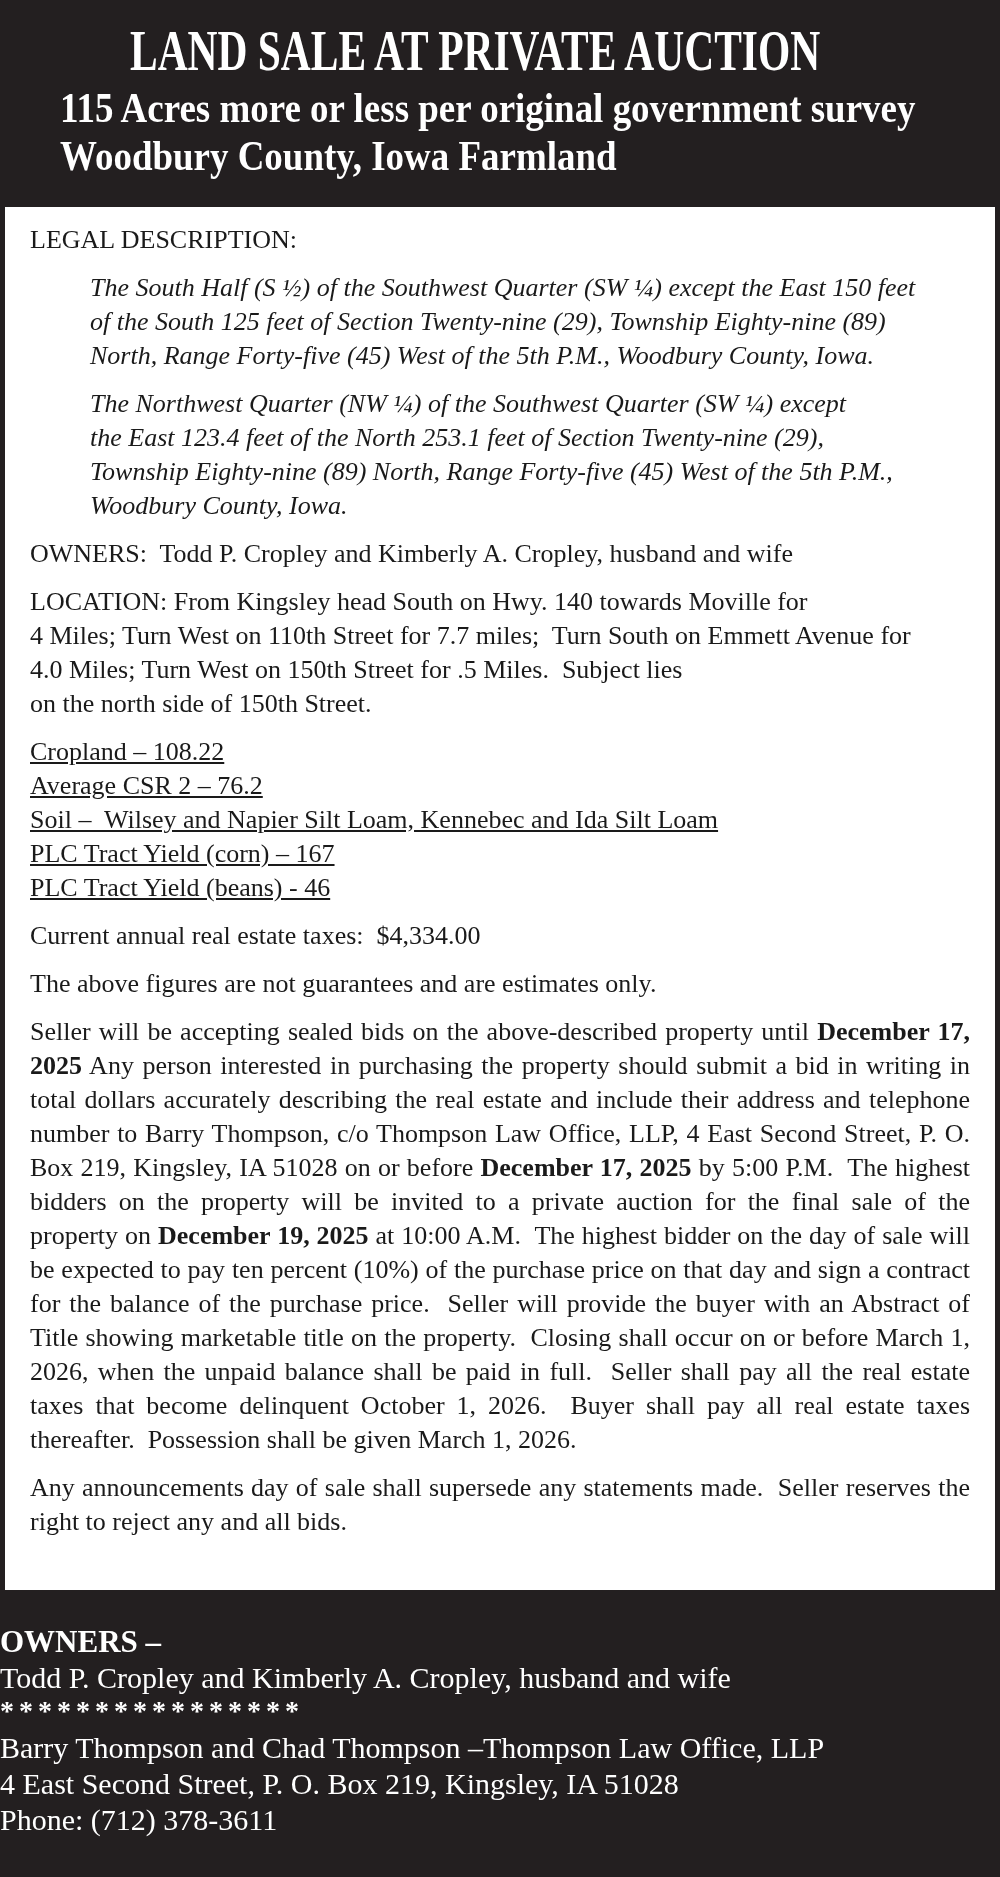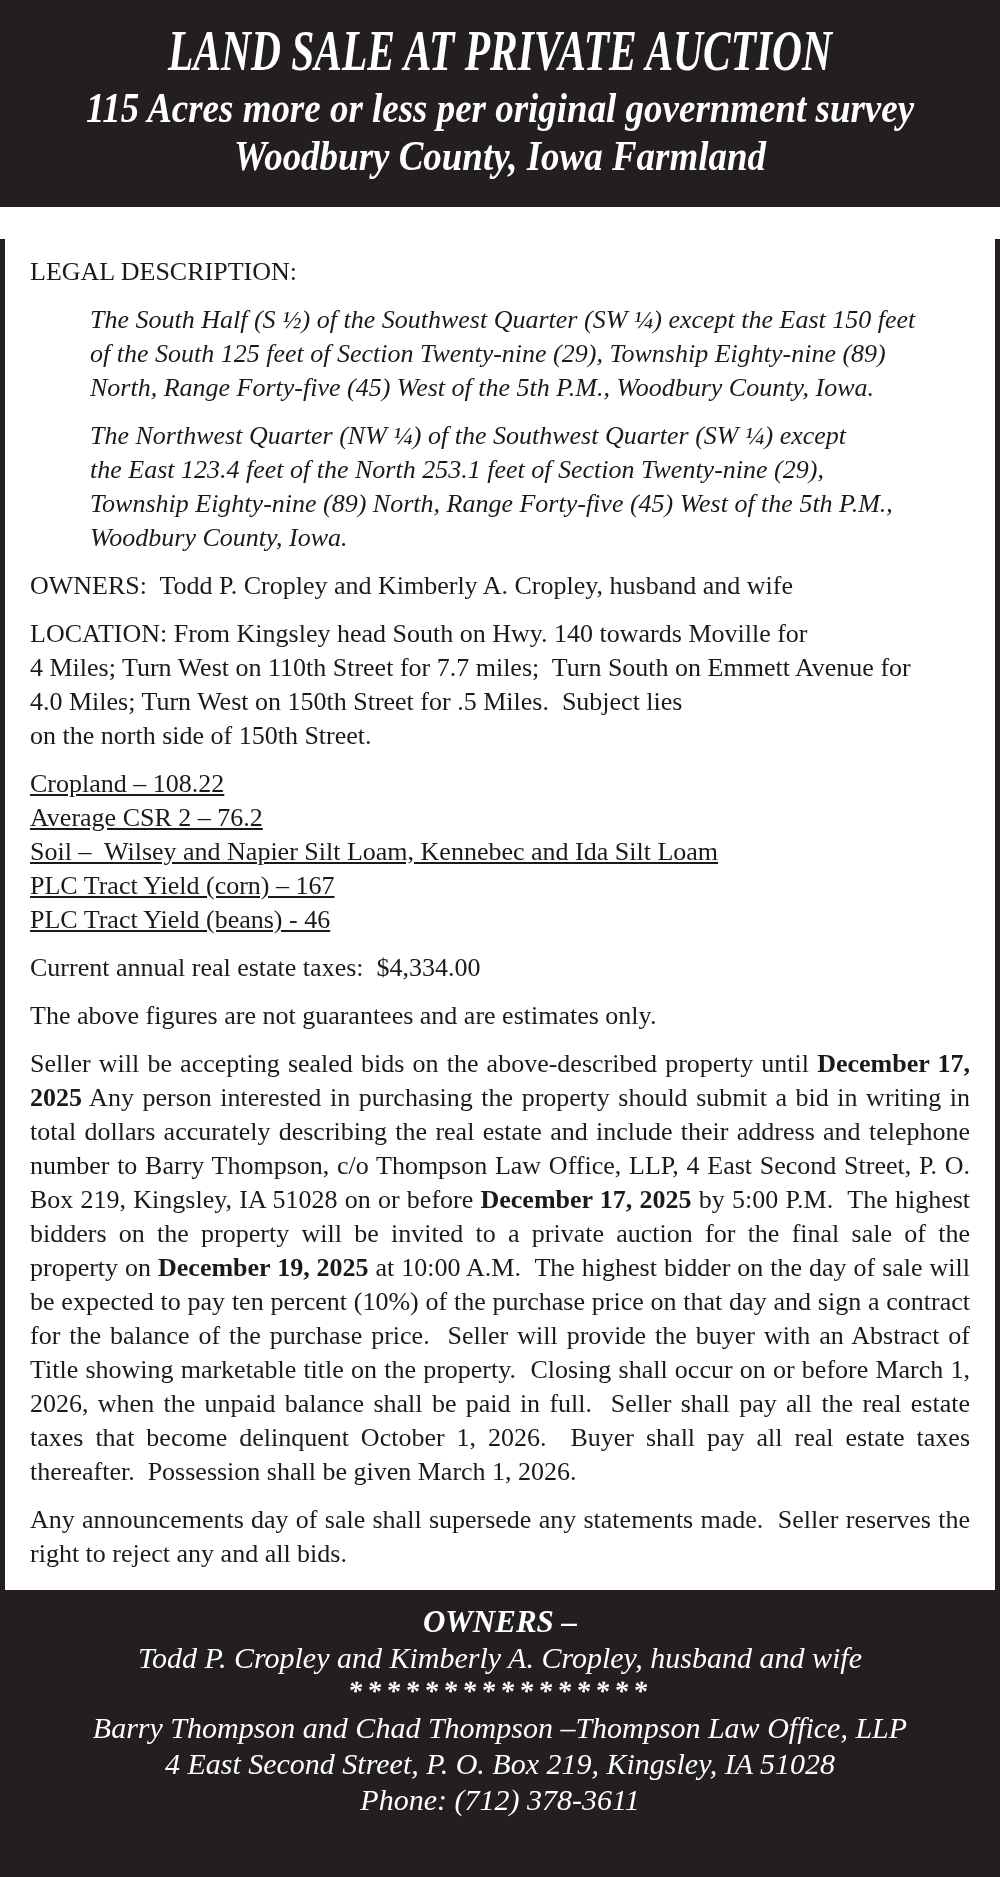--- a/index.html
+++ b/index.html
@@ -14,56 +14,54 @@
     display:flex;flex-direction:column;
     background:var(--paper);
     font-family:"Liberation Serif","DejaVu Serif",serif;
     color:var(--ink);
     overflow:hidden;
   }
   
   .band{
     background:var(--band);
     color:#fff;
-    text-align:center;
+    text-align:left;
     flex:0 0 auto;
-    font-style:italic;
   }
   .header{height:207px;padding-top:18px;}
   .doc-title{
     font-weight:bold;font-size:56px;line-height:66px;
     white-space:nowrap;
     transform:scaleX(0.74);transform-origin:50% 50%;
   }
   .doc-subtitle{
     font-weight:bold;font-size:42px;line-height:48px;
     white-space:nowrap;
     transform:scaleX(0.88);transform-origin:50% 50%;
   }
   
   .body{
     flex:1 1 auto;
     border-left:5px solid var(--band);
     border-right:5px solid var(--band);
     padding:16px 25px 0 25px;
     font-size:26px;line-height:34px;
     overflow:hidden;
-    margin-top:32px;
   }
   .body p{
     margin:0 0 14px 0;
     white-space:pre-wrap;
   }
   .indent{margin-left:60px !important;font-style:italic;}
   .facts p{margin:0;}
   .facts{margin-bottom:14px;text-decoration:underline;}
   .justified{text-align:justify;}
   b{font-weight:bold;}
   
-  .footer{height:287px;padding-top:14px;font-size:30px;line-height:36px;}
+  .footer{height:287px;padding-top:34px;font-size:30px;line-height:36px;}
   .footer .bold-line{font-weight:bold;font-size:31px;}
   .footer .stars{letter-spacing:5px;font-weight:bold;font-size:28px;line-height:30px;}
   .footer .law-block{margin-top:4px;}
 </style>
 </head>
 <body>
 
 <div class="page">
 
   <header class="band header">

